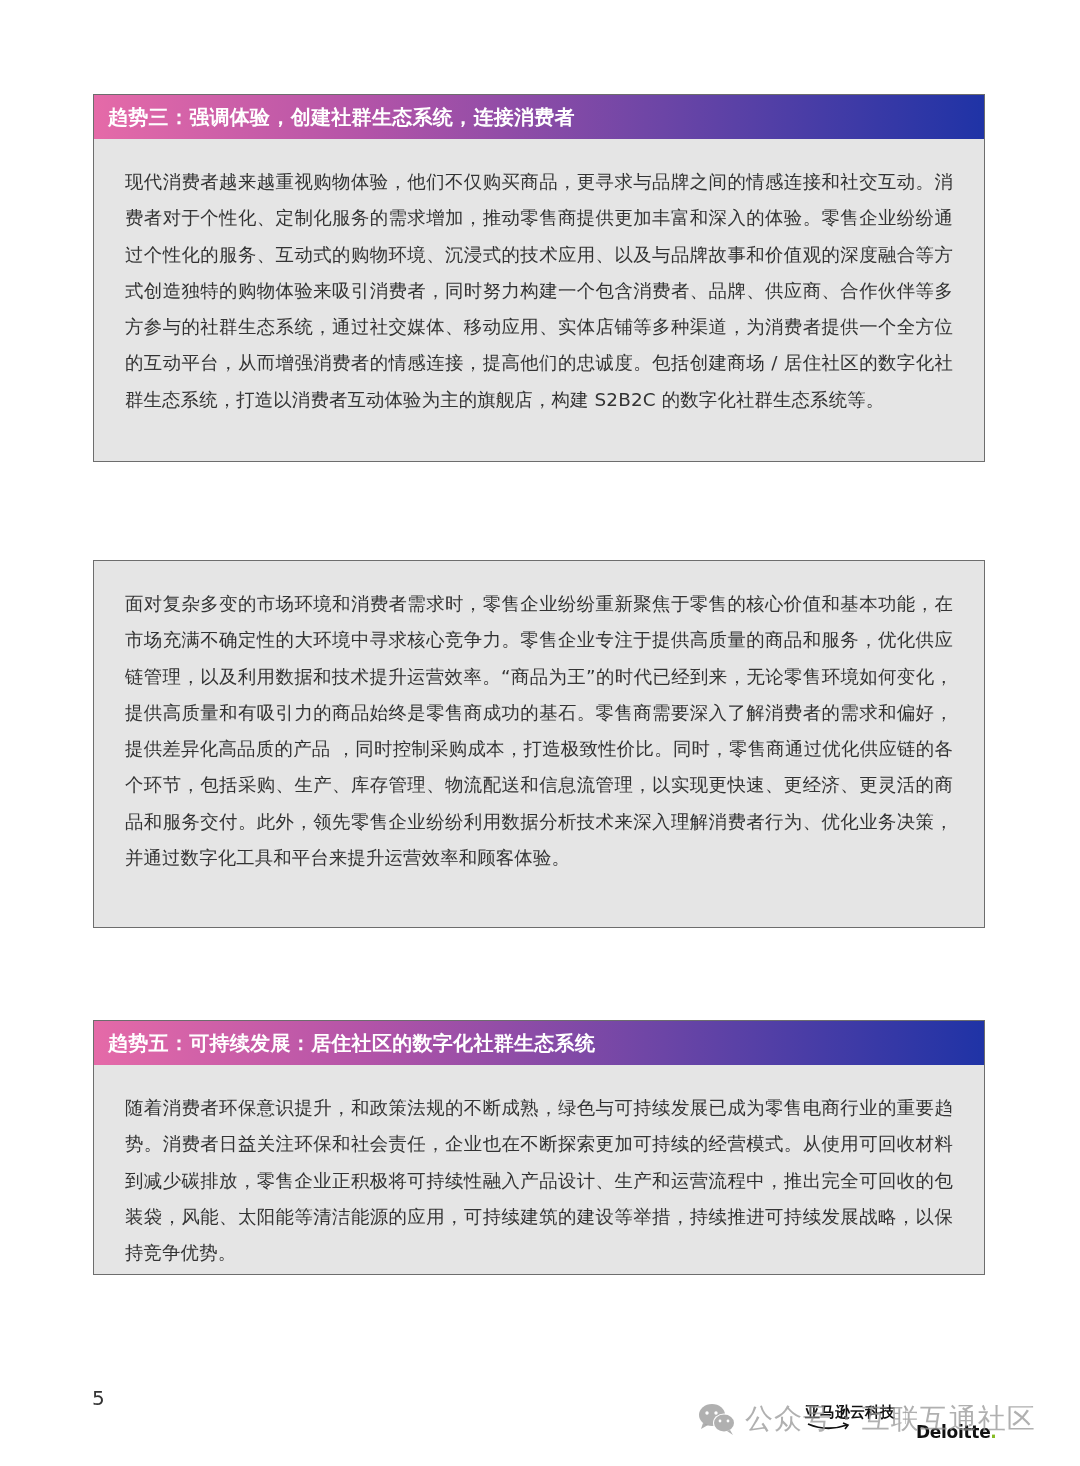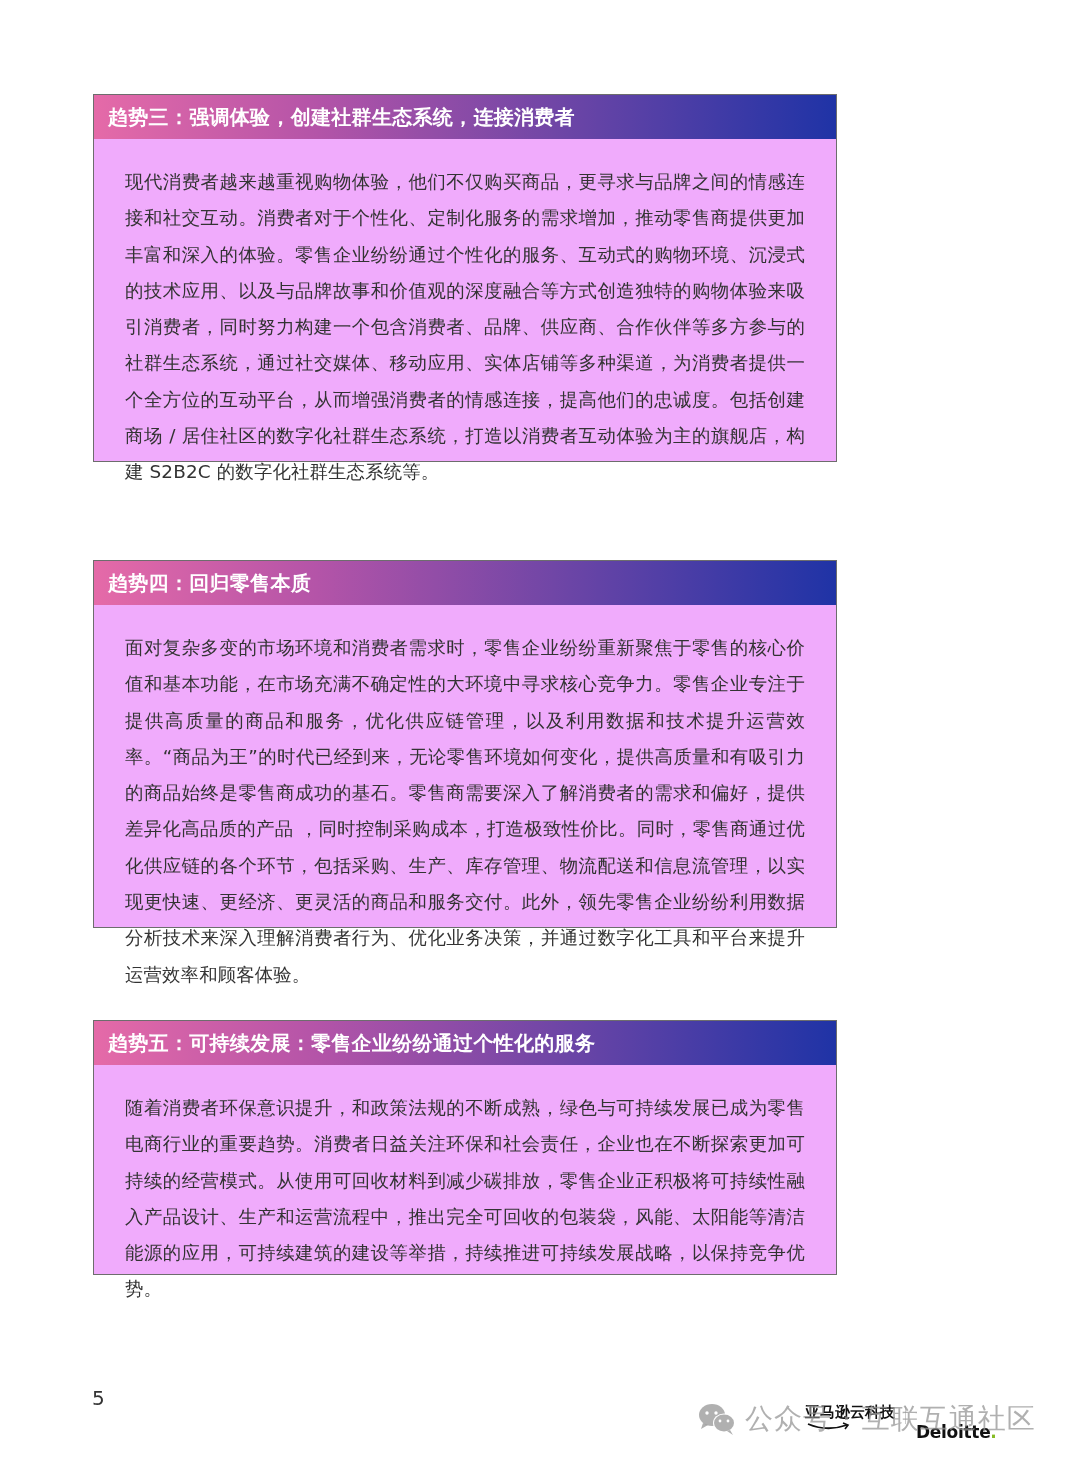--- a/index.html
+++ b/index.html
@@ -11,24 +11,24 @@
     width: 1080px;
     height: 1466px;
     position: relative;
     overflow: hidden;
     font-family: "DejaVu Sans", "Liberation Sans", sans-serif;
     color: #333333;
   }
   .trend-box {
     position: absolute;
     left: 93px;
-    width: 744px;
+    width: 892px;
     border: 1.5px solid #6d6d6d;
     box-sizing: border-box;
-    background: #f0abfc;
+    background: #e5e5e5;
   }
   .trend-header {
     height: 44px;
     background: linear-gradient(90deg, #e56aa8 0%, #b454a8 30%, #7046a6 62%, #1f33a6 100%);
     color: #ffffff;
     font-weight: bold;
     font-size: 20px;
     line-height: 44px;
     padding-left: 14px;
     letter-spacing: 0.3px;
@@ -114,28 +114,27 @@
 <body>
 
 <div class="trend-box" id="trend-3">
   <div class="trend-header">趋势三：强调体验，创建社群生态系统，连接消费者</div>
   <div class="trend-body">
     <p>现代消费者越来越重视购物体验，他们不仅购买商品，更寻求与品牌之间的情感连接和社交互动。消费者对于个性化、定制化服务的需求增加，推动零售商提供更加丰富和深入的体验。零售企业纷纷通过个性化的服务、互动式的购物环境、沉浸式的技术应用、以及与品牌故事和价值观的深度融合等方式创造独特的购物体验来吸引消费者，同时努力构建一个包含消费者、品牌、供应商、合作伙伴等多方参与的社群生态系统，通过社交媒体、移动应用、实体店铺等多种渠道，为消费者提供一个全方位的互动平台，从而增强消费者的情感连接，提高他们的忠诚度。包括创建商场 / 居住社区的数字化社群生态系统，打造以消费者互动体验为主的旗舰店，构建 S2B2C 的数字化社群生态系统等。</p>
   </div>
 </div>
 
 <div class="trend-box" id="trend-4">
-  <div class="trend-header">趋势四：回归零售本质</div>
   <div class="trend-body">
     <p>面对复杂多变的市场环境和消费者需求时，零售企业纷纷重新聚焦于零售的核心价值和基本功能，在市场充满不确定性的大环境中寻求核心竞争力。零售企业专注于提供高质量的商品和服务，优化供应链管理，以及利用数据和技术提升运营效率。“商品为王”的时代已经到来，无论零售环境如何变化，提供高质量和有吸引力的商品始终是零售商成功的基石。零售商需要深入了解消费者的需求和偏好，提供差异化高品质的产品 ，同时控制采购成本，打造极致性价比。同时，零售商通过优化供应链的各个环节，包括采购、生产、库存管理、物流配送和信息流管理，以实现更快速、更经济、更灵活的商品和服务交付。此外，领先零售企业纷纷利用数据分析技术来深入理解消费者行为、优化业务决策，并通过数字化工具和平台来提升运营效率和顾客体验。</p>
   </div>
 </div>
 
 <div class="trend-box" id="trend-5">
-  <div class="trend-header">趋势五：可持续发展：零售企业纷纷通过个性化的服务</div>
+  <div class="trend-header">趋势五：可持续发展：居住社区的数字化社群生态系统</div>
   <div class="trend-body">
     <p>随着消费者环保意识提升，和政策法规的不断成熟，绿色与可持续发展已成为零售电商行业的重要趋势。消费者日益关注环保和社会责任，企业也在不断探索更加可持续的经营模式。从使用可回收材料到减少碳排放，零售企业正积极将可持续性融入产品设计、生产和运营流程中，推出完全可回收的包装袋，风能、太阳能等清洁能源的应用，可持续建筑的建设等举措，持续推进可持续发展战略，以保持竞争优势。</p>
   </div>
 </div>
 
 <div class="page-number">5</div>
 
 <div class="logos">
   <div class="aws-logo">
     <span>亚马逊云科技</span>

